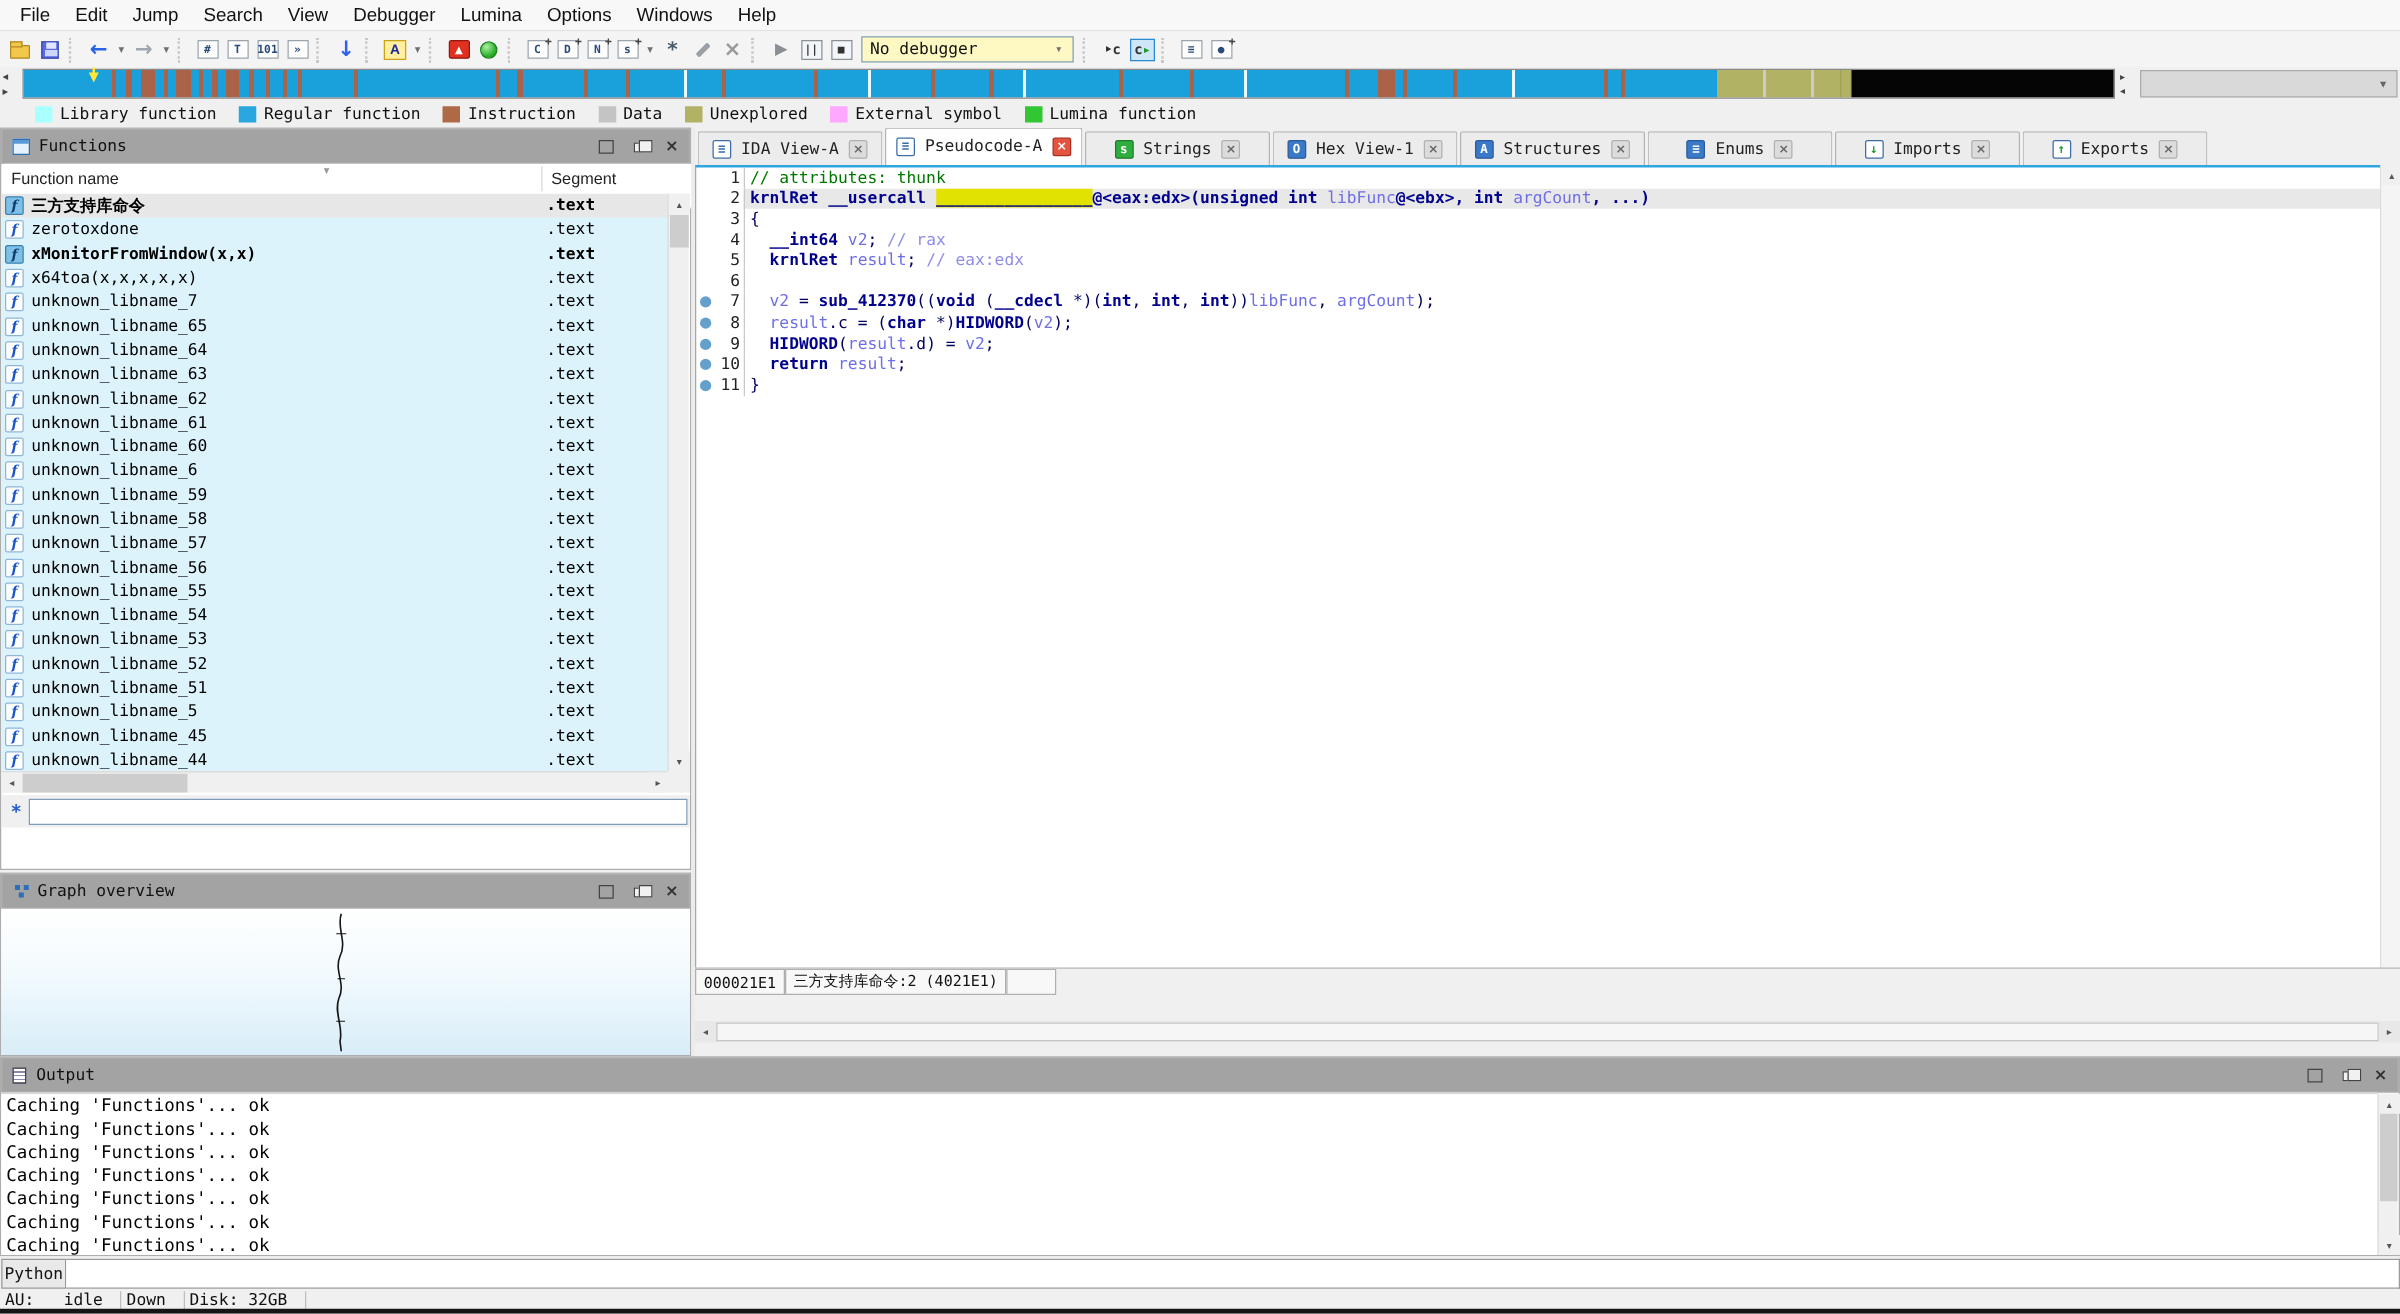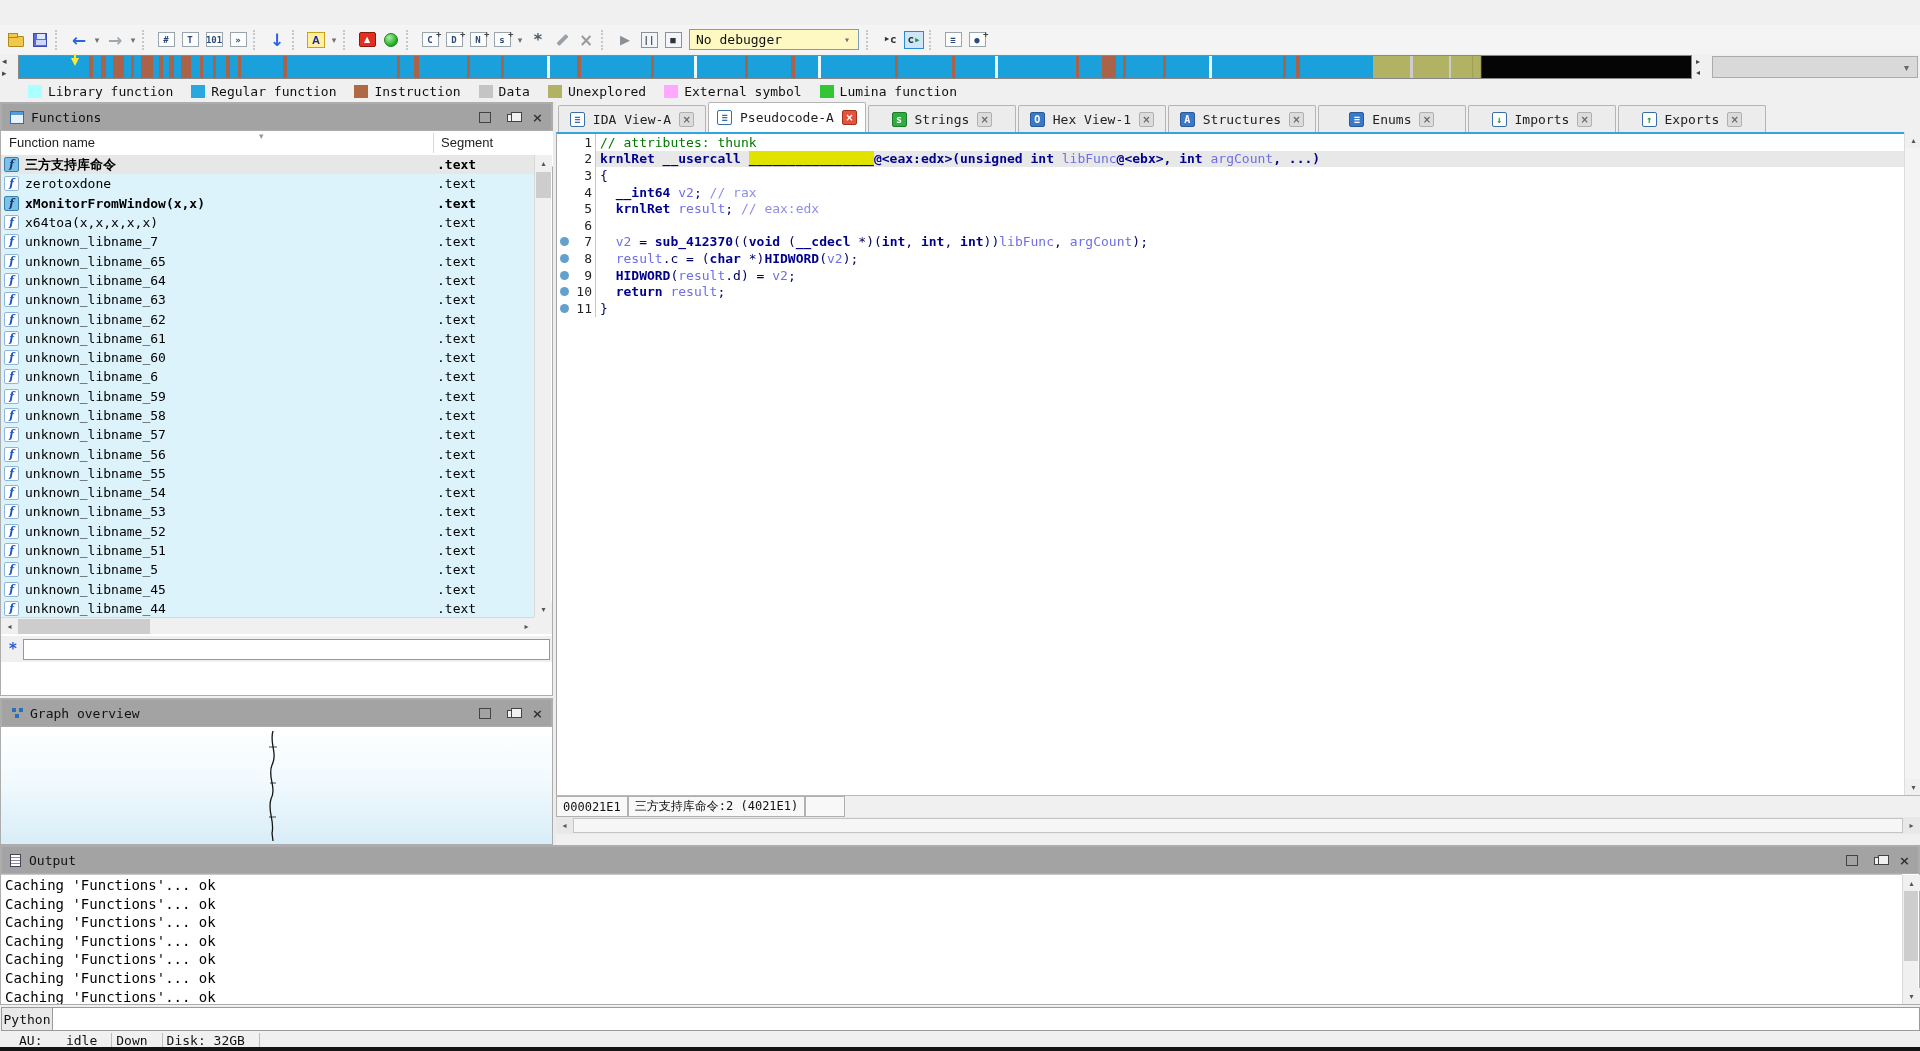--- a/index.html
+++ b/index.html
@@ -168,21 +168,21 @@
   .plc { flex:1; font:13px "DejaVu Sans Mono",monospace; white-space:pre; color:#000060; height:100%; display:flex; align-items:center; border-left:1px solid #c8c8c8; padding-left:4px; }
   .pl.cur .plc { background:#e8e8e8; }
   .seg-kw { color:#00008c; font-weight:bold; }
   .seg-fn { color:#00008c; font-weight:bold; }
   .seg-v { color:#6e6ee6; }
   .seg-cb { color:#8e8ee8; }
   .seg-cg { color:#007800; }
   .seg-p { color:#000060; }
   .seg-hl { background:#e2e200; color:#00008c; font-weight:bold; }
   #pseudo-vscroll { position:absolute; right:0; top:30px; width:16px; height:663px; background:#f4f4f4; border-left:1px solid #ddd; }
-  #pseudo-status { position:absolute; left:0; top:693px; width:1364px; height:22px; background:#f0f0f0;
+  #pseudo-status { position:absolute; left:0; top:672px; width:1364px; height:22px; background:#f0f0f0;
     border-top:1px solid #b8b8b8; display:flex; align-items:stretch; font:12px "DejaVu Sans Mono",monospace; color:#111; }
   .ps-cell { border:1px solid #b0b0b0; background:#f8f8f8; display:flex; align-items:center; padding:0 6px; }
   #pseudo-hscroll { position:absolute; left:0; top:715px; width:1364px; height:17px; background:#e8e8e8; }
   #pseudo-hscroll .sb-arrow { position:absolute; top:0; background:#e8e8e8; }
   #pseudo-hscroll .sb-arrow.right { right:0; }
   #pseudo-hthumb { position:absolute; left:17px; right:17px; top:1px; height:15px; background:#f6f6f6; border:1px solid #c4c4c4; }
 
   
   #output-panel { position:absolute; left:0; top:845px; width:1920px; height:160px; background:#fff; border:1px solid #adadad; }
   #output-body { position:absolute; left:0; top:28px; width:1901px; height:130px; background:#fff; overflow:hidden;
@@ -191,31 +191,43 @@
   #output-vscroll { position:absolute; right:1px; top:29px; width:16px; height:129px; background:#f0f0f0; border-left:1px solid #d8d8d8; }
   #output-vthumb { position:absolute; top:16px; left:1px; width:14px; height:70px; background:#cdcdcd; }
 
   
   #python-row { position:absolute; left:0; top:1005px; width:1920px; height:28px; background:#f0f0f0; display:flex; align-items:center; }
   #python-btn { width:52px; height:24px; margin-left:1px; background:#e9e9e9; border:1px solid #9a9a9a;
     font:13px "DejaVu Sans Mono",monospace; color:#111; display:flex; align-items:center; justify-content:center; }
   #python-input { flex:1; height:24px; border:1px solid #9a9a9a; border-left:none; background:#fff;
     font:13px "DejaVu Sans Mono",monospace; padding:0 4px; }
   #statusbar { position:absolute; left:0; top:1033px; width:1920px; height:14px; background:#f0f0f0;
-    display:flex; align-items:flex-end; font:13px "DejaVu Sans Mono",monospace; color:#111;padding-left:15px; }
+    display:flex; align-items:flex-end; font:13px "DejaVu Sans Mono",monospace; color:#111; }
   .sb-cell { padding:0 14px 0 4px; border-right:1px solid #bdbdbd; height:14px; display:flex; align-items:center; white-space:pre; }
   #bottom-strip { position:absolute; left:0; top:1047px; width:1920px; height:4px; background:#151515; }
 
   .vsplit { position:absolute; left:553px; top:102px; width:3px; height:743px; background:#ececec; }
 </style>
 </head>
 <body>
 
 <div id="app">
 
+  <div id="menubar">
+      <span class="menu-item">File</span>
+      <span class="menu-item">Edit</span>
+      <span class="menu-item">Jump</span>
+      <span class="menu-item">Search</span>
+      <span class="menu-item">View</span>
+      <span class="menu-item">Debugger</span>
+      <span class="menu-item">Lumina</span>
+      <span class="menu-item">Options</span>
+      <span class="menu-item">Windows</span>
+      <span class="menu-item">Help</span>
+    </div>
 
   <div id="toolbar">
     <span class="tbi">
         <span class="ic-folder"></span>
       </span>
     <span class="tbi">
         <span class="ic-save"></span>
       </span>
     <span class="tb-sep"></span>
     <span class="tbi blue-arrow">←</span>

